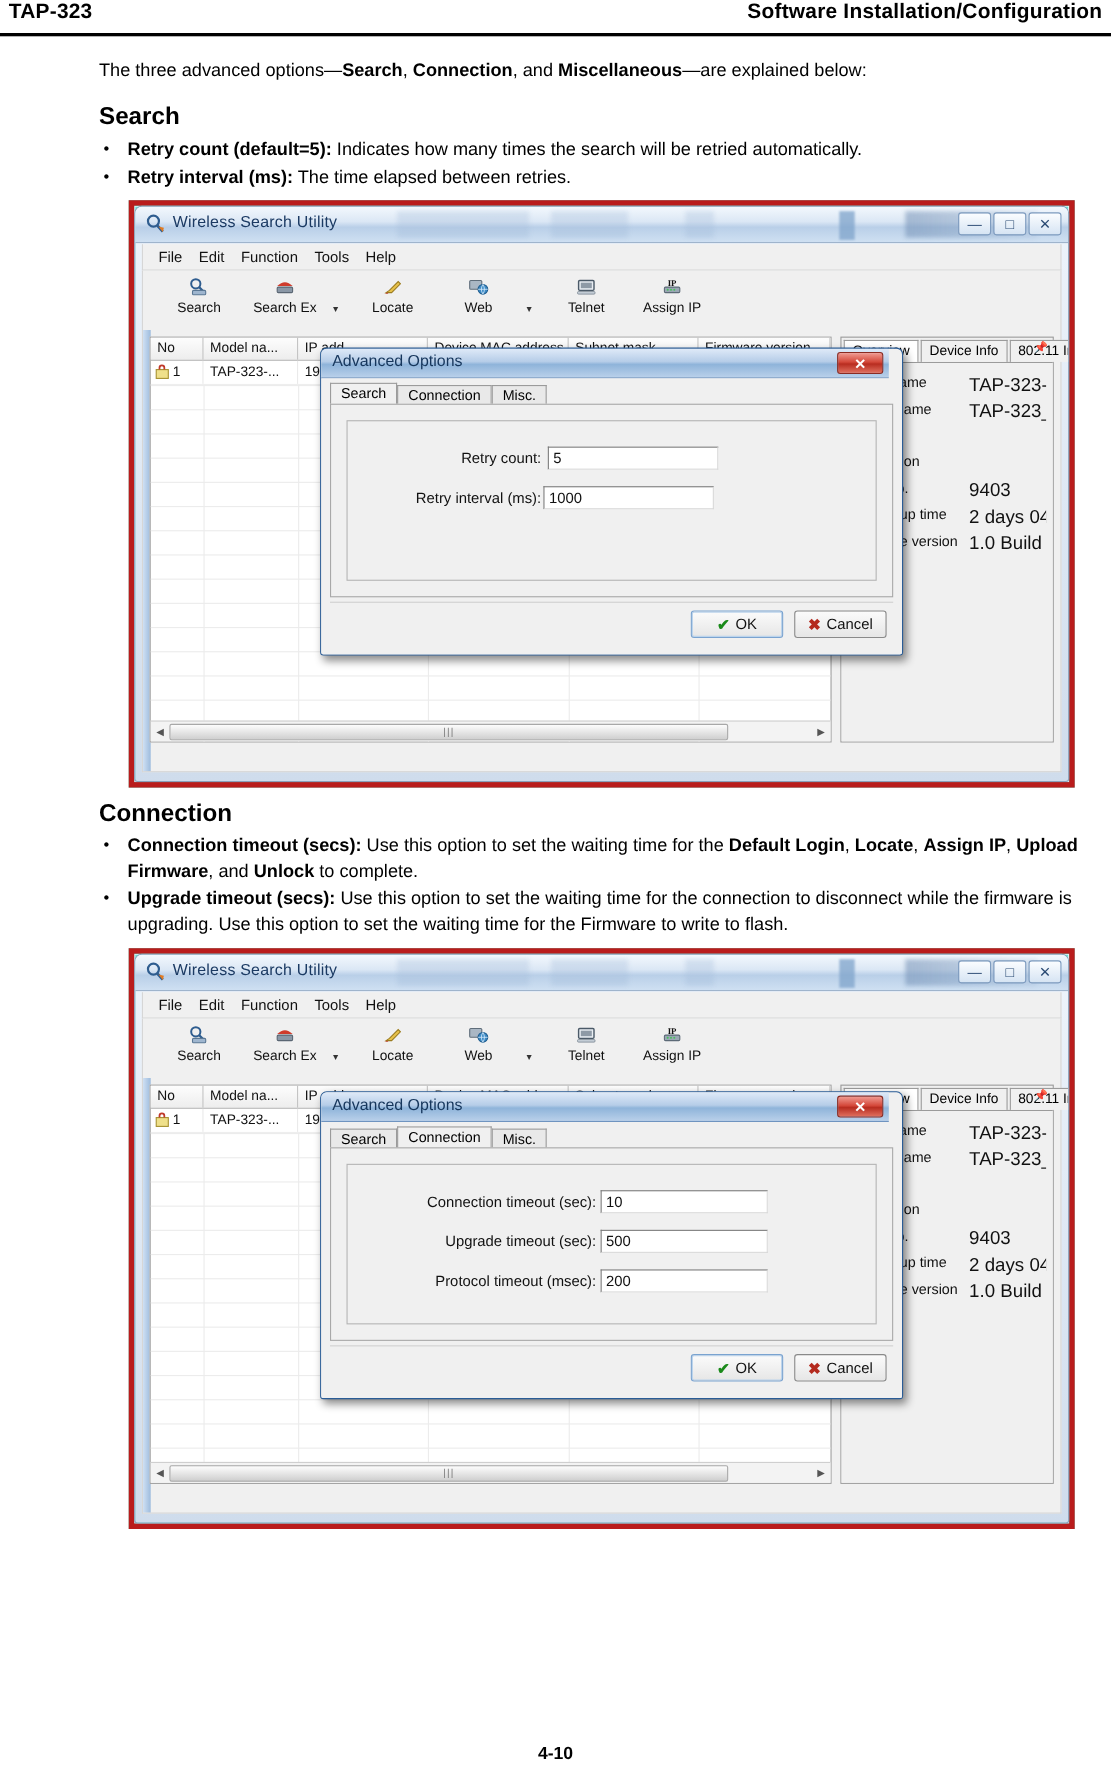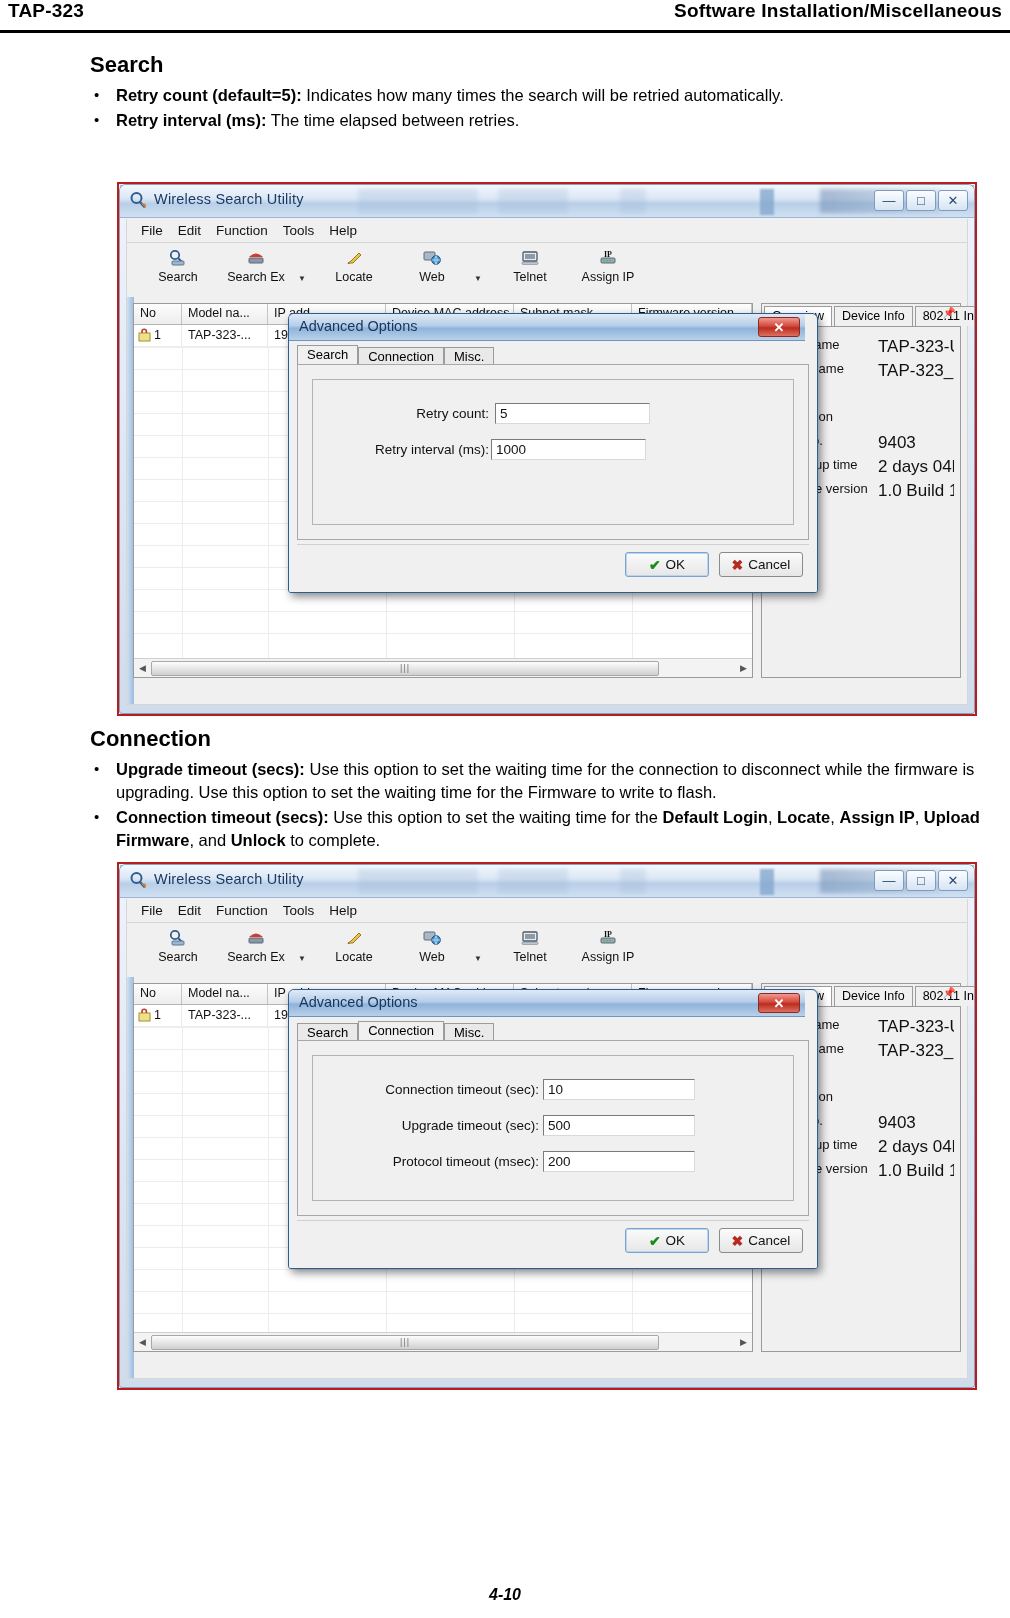--- a/index.html
+++ b/index.html
@@ -43,21 +43,21 @@
   }
   ul.bullets li:before{
     content:"\2022"; position:absolute; left:4px; top:-1px; font-size:15px;
   }
   b{ font-weight:bold; }
 
   
   .shot{
     position:absolute;
     background:#5eead4;
-    border:2px solid #b91c1c;
+    border:5px solid #b91c1c;
     box-shadow:0 0 0 1px #e8eef5 inset;
   }
   #shot1{ left:117px; top:182px; width:860px; height:534px; }
   #shot2{ left:117px; top:862px; width:860px; height:528px; }
 
   
   .winframe{
     position:absolute; left:0; top:0; width:100%; height:100%;
     background:linear-gradient(180deg,#eef4fb 0%, #dee8f4 50%, #cfdcec 100%);
     border:1px solid #8aa0bb;
@@ -245,34 +245,35 @@
   .mark-x{ color:#b42a1e; font-weight:bold; font-size:14px; }
 
   
   .leftstrip{
     position:absolute; left:0; top:0; bottom:0; width:7px;
     background:linear-gradient(90deg,#cfe0f3,#9dbbdd);
   }
 
   .footer{
     position:absolute; left:0; bottom:14px; width:1010px; text-align:center;
-    font-size:16px; font-weight:bold;font-style:italic;
+    font-size:16px; font-weight:bold;
   }
 </style>
 </head>
 <body>
 
 <div class="page-header">
   <div class="left">TAP-323</div>
-  <div class="right">Software Installation/Miscellaneous</div>
+  <div class="right">Software Installation/Configuration</div>
 </div>
 <div class="header-rule"></div>
 
 <div class="doc">
 
+  <p class="para intro"><span>The three advanced options—</span><b>Search</b><span>, </span><b>Connection</b><span>, and </span><b>Miscellaneous</b><span>—are explained below:</span></p>
 
   <h2 class="sec">Search</h2>
 
   <ul class="bullets">
     <li><b>Retry count (default=5):</b><span> Indicates how many times the search will be retried automatically.</span></li>
     <li><b>Retry interval (ms):</b><span> The time elapsed between retries.</span></li>
   </ul>
 </div>
 
 <div class="shot" id="shot1">
@@ -513,22 +514,22 @@
         </div>
       </div>
     </div>
 
   </div>
 </div>
 
 <div style="position:absolute; left:0; top:722px; width:1010px;">
   <h2 class="sec" style="margin-top:4px;">Connection</h2>
   <ul class="bullets">
+    <li><b>Connection timeout (secs):</b><span> Use this option to set the waiting time for the </span><b>Default Login</b><span>, </span><b>Locate</b><span>, </span><b>Assign IP</b><span>, </span><b>Upload Firmware</b><span>, and </span><b>Unlock</b><span> to complete.</span></li>
     <li><b>Upgrade timeout (secs):</b><span> Use this option to set the waiting time for the connection to disconnect while the firmware is upgrading. Use this option to set the waiting time for the Firmware to write to flash.</span></li>
-    <li><b>Connection timeout (secs):</b><span> Use this option to set the waiting time for the </span><b>Default Login</b><span>, </span><b>Locate</b><span>, </span><b>Assign IP</b><span>, </span><b>Upload Firmware</b><span>, and </span><b>Unlock</b><span> to complete.</span></li>
   </ul>
 </div>
 
 <div class="shot" id="shot2">
   <div class="winframe">
 
     <div class="titlebar">
       <div class="tb-ghost" style="left:238px;width:120px;"></div>
       <div class="tb-ghost" style="left:378px;width:70px;"></div>
       <div class="tb-ghost" style="left:500px;width:26px;"></div>

